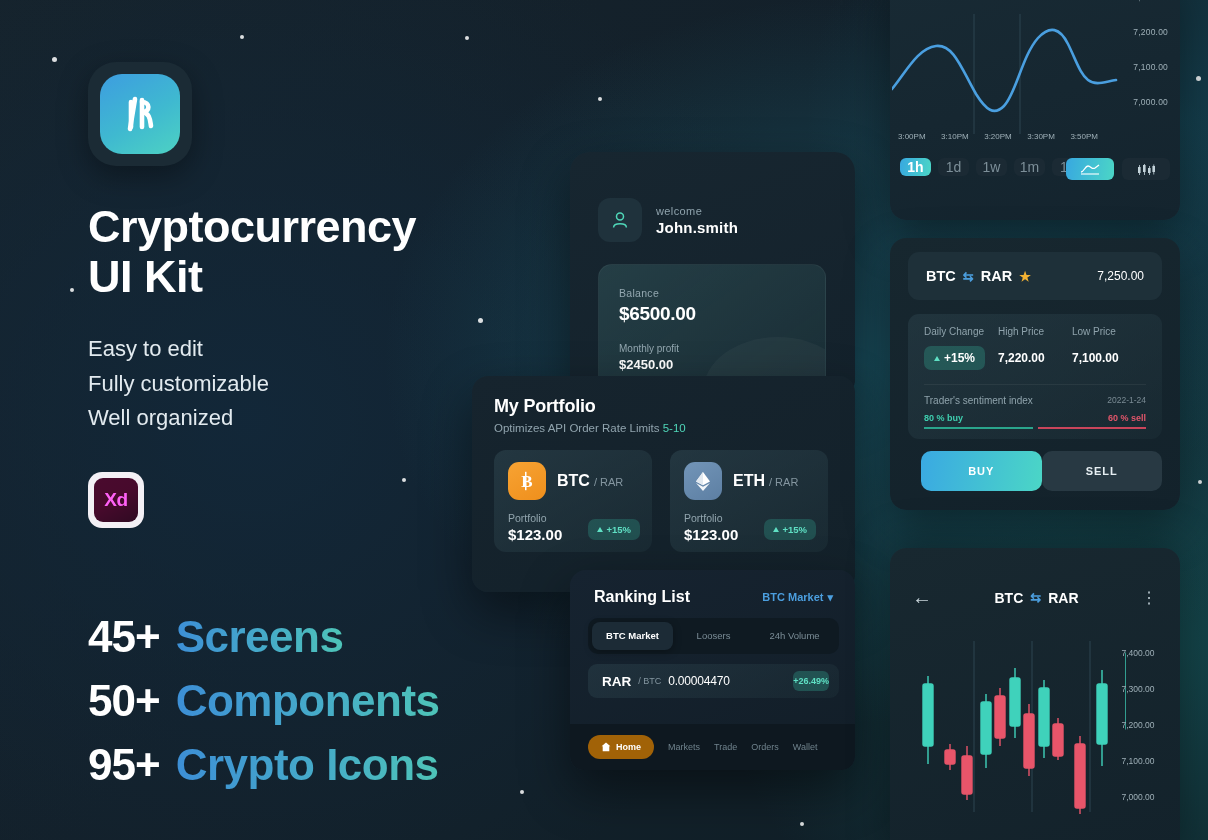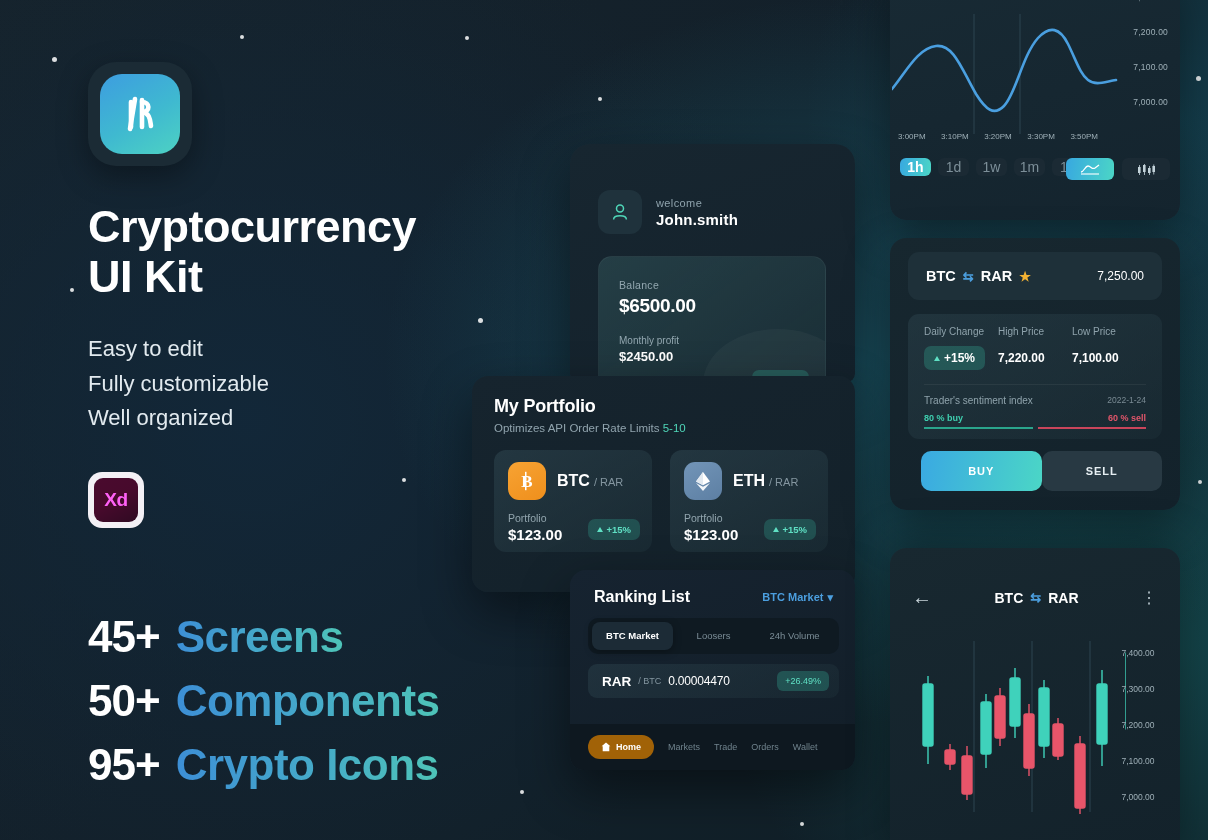--- a/index.html
+++ b/index.html
@@ -53,21 +53,21 @@
   .stat-num { color:#fff; font-size:44px; font-weight:700; letter-spacing:-1px; }
   .stat-label {
     font-size:44px; font-weight:700; letter-spacing:-.5px;
     background:linear-gradient(90deg,#3d8fd6 0%, #45a9ca 50%, #4ec4b8 100%);
     -webkit-background-clip:text; background-clip:text; color:transparent;
   }
   
   .panel { position:absolute; border-radius:18px; z-index:6; }
   
   #phone-main {
-    left:570px; top:144px; width:285px; height:238px;
+    left:570px; top:152px; width:285px; height:238px;
     background:linear-gradient(160deg,#172630 0%,#14222c 100%);
     border-radius:20px 20px 8px 8px;
     box-shadow:0 20px 50px rgba(0,0,0,.45);
   }
   .welcome-row { display:flex; align-items:center; gap:14px; padding:46px 0 0 28px; }
   .avatar-box {
     width:44px; height:44px; border-radius:12px; background:#1f323c;
     display:flex; align-items:center; justify-content:center;
   }
   .welcome-sm { color:#8fa3ad; font-size:11px; letter-spacing:.4px; }
@@ -142,21 +142,21 @@
   .rank-row {
     margin:10px 16px 0 18px; height:34px; border-radius:9px;
     background:linear-gradient(150deg, rgba(48,72,82,.42), rgba(32,52,60,.35));
     display:flex; align-items:center; padding:0 10px 0 14px; gap:7px;
   }
   .rk-sym { color:#fff; font-size:13.5px; font-weight:700; }
   .rk-base { color:#8496a0; font-size:9px; }
   .rk-price { color:#fff; font-size:12px; font-weight:400; letter-spacing:-.2px; }
   .rk-chg {
     margin-left:auto; background:rgba(45,140,126,.42); color:#5fe0c4;
-    font-size:9px; font-weight:400; padding:5px 8px; border-radius:6px;
+    font-size:9px; font-weight:700; padding:5px 0; border-radius:6px;
   }
   .navbar {
     position:absolute; left:0; bottom:0; width:100%; height:46px;
     background:#0e1820; border-radius:0 0 14px 14px;
     display:flex; align-items:center; padding:0 18px; gap:14px;
   }
   .nav-item { color:#6f828c; font-size:9px; }
   .nav-item.active {
     background:#a16207; color:#fff; font-weight:700;
     padding:7px 13px; border-radius:14px; display:flex; align-items:center; gap:5px;

